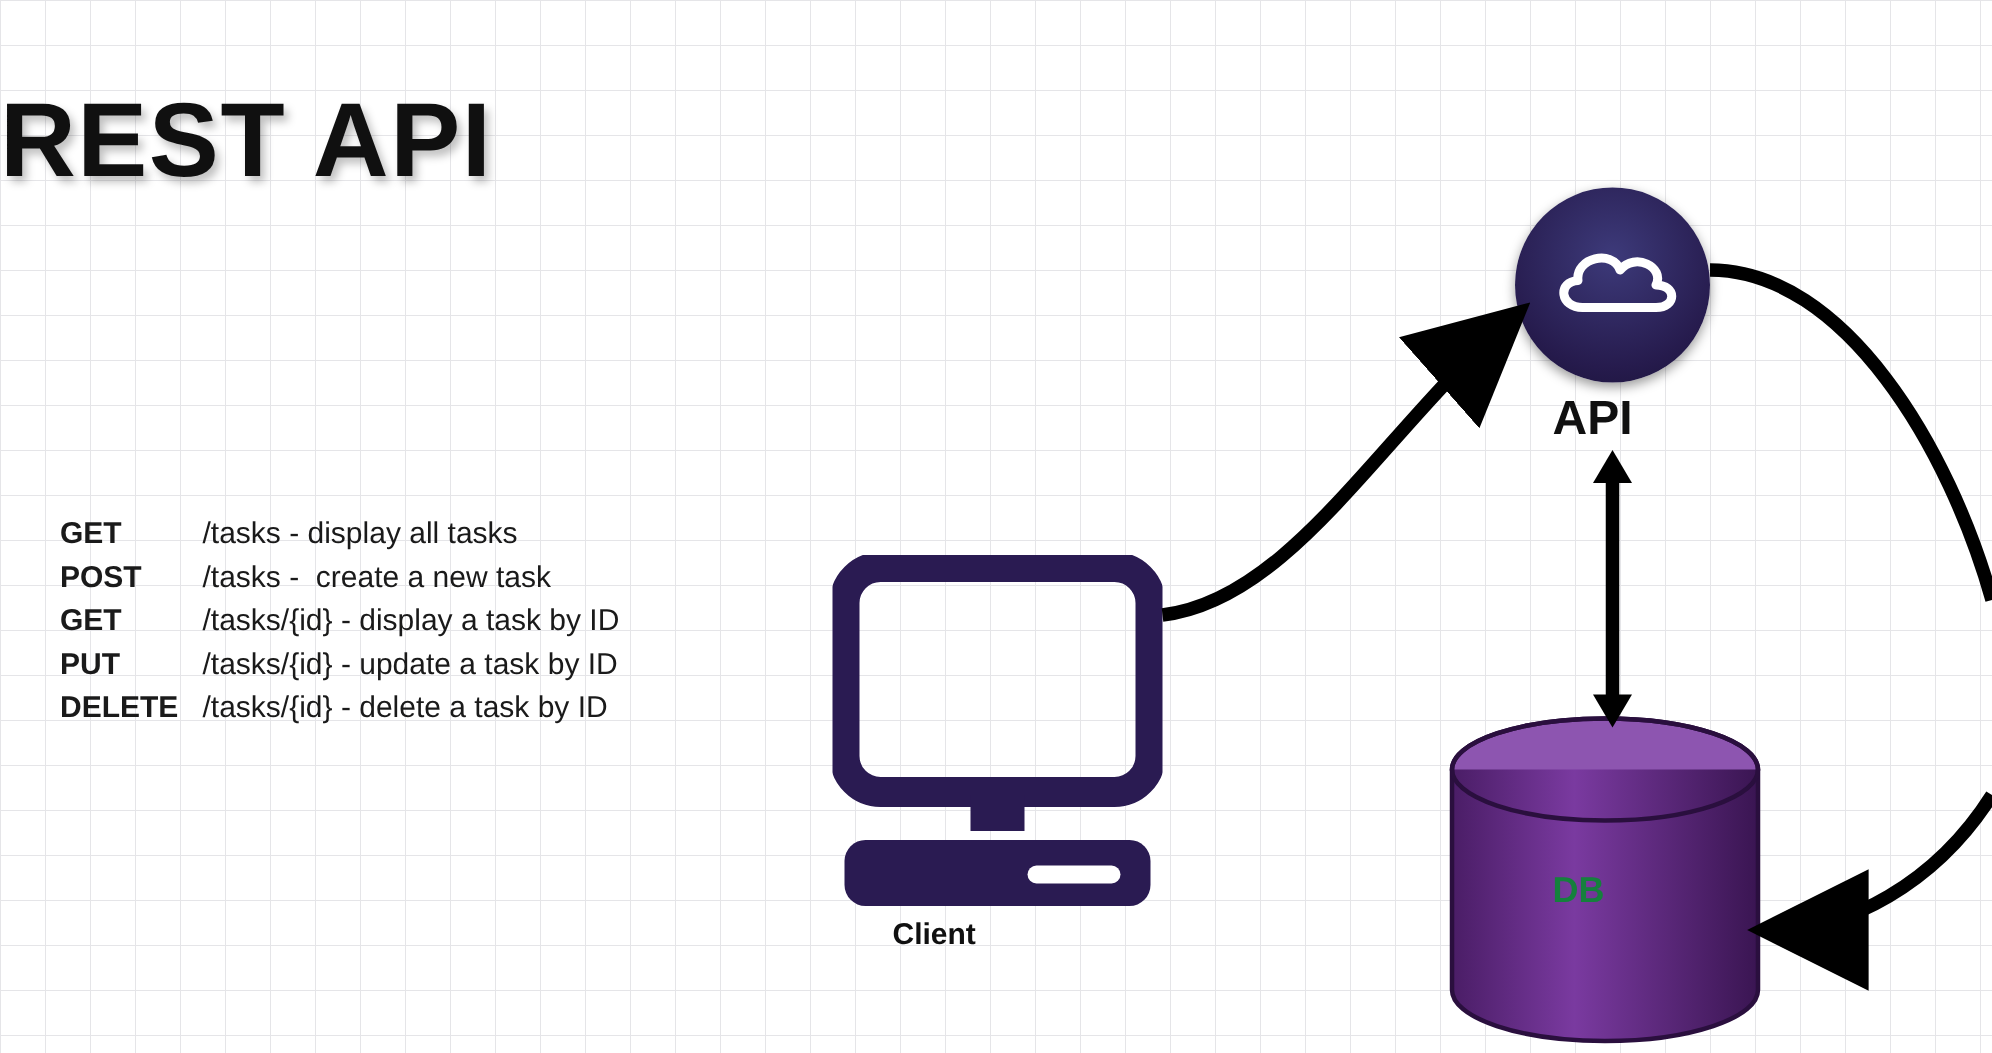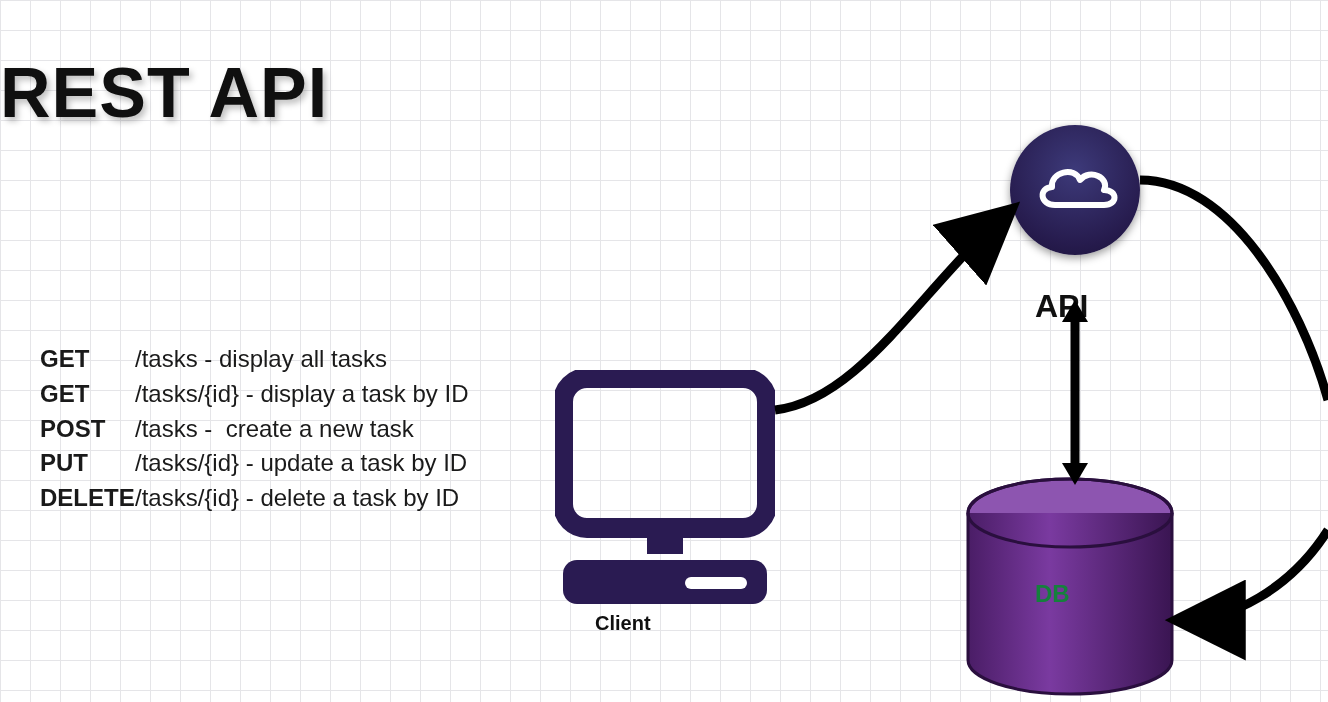--- a/index.html
+++ b/index.html
@@ -17,63 +17,63 @@
 }
 .title {
   position:absolute; top:55px; left:0; width:100%;
   text-align:left;
   font-size:70px; font-weight:900; color:#101010;
   line-height:1.1; letter-spacing:1px;
   text-shadow:3px 4px 6px rgba(0,0,0,0.25);
 }
 .endpoints {
   position:absolute; top:342px; left:40px;
-  font-size:24px; line-height:1.45; color:#1a1a1a;
+  font-size:20px; line-height:1.45; color:#1a1a1a;
 }
 .endpoints .row { white-space:pre; }
 .endpoints .m { font-weight:900; display:inline-block; width:95px; }
 .endpoints .p { }
 .computer {
   position:absolute; top:370px; left:555px;
 }
 .client-label {
   position:absolute; top:612px; left:595px;
   font-size:20px; font-weight:900; color:#101010;
 }
 .api-circle {
   position:absolute; top:125px; left:1010px;
   width:130px; height:130px; border-radius:50%;
   background:radial-gradient(circle at 50% 35%, #3d3a7a 0%, #261b4d 70%, #1a1238 100%);
   box-shadow:0 3px 8px rgba(0,0,0,0.4);
   display:flex; align-items:center; justify-content:center;
 }
 .api-label {
   position:absolute; top:260px; left:1035px;
-  font-size:32px; font-weight:900; color:#101010;margin-top:28px;
+  font-size:32px; font-weight:900; color:#101010;
 }
 .db {
   position:absolute; top:475px; left:960px;
 }
 .db-label {
   position:absolute; top:580px; left:1035px;
   font-size:24px; font-weight:900; color:#15803d;
 }
 svg.connector { position:absolute; overflow:visible; }
 </style>
 </head>
 <body>
 
 <div class="title">
   <span>REST API</span><br>
 </div>
 
 <div class="endpoints">
   <div class="row"><span class="m">GET</span><span class="p">/tasks - display all tasks</span></div>
+  <div class="row"><span class="m">POST</span><span class="p">/tasks -  create a new task</span></div>
   <div class="row"><span class="m">GET</span><span class="p">/tasks/{id} - display a task by ID</span></div>
-  <div class="row"><span class="m">POST</span><span class="p">/tasks -  create a new task</span></div>
   <div class="row"><span class="m">PUT</span><span class="p">/tasks/{id} - update a task by ID</span></div>
   <div class="row"><span class="m">DELETE</span><span class="p">/tasks/{id} - delete a task by ID</span></div>
 </div>
 
 <div class="computer">
   <svg width="220" height="240" viewBox="0 0 220 240">
 
     <rect x="8" y="8" width="204" height="150" rx="24" ry="24" fill="none" stroke="#2a1b52" stroke-width="20"></rect>
 
     <rect x="92" y="160" width="36" height="24" fill="#2a1b52"></rect>

